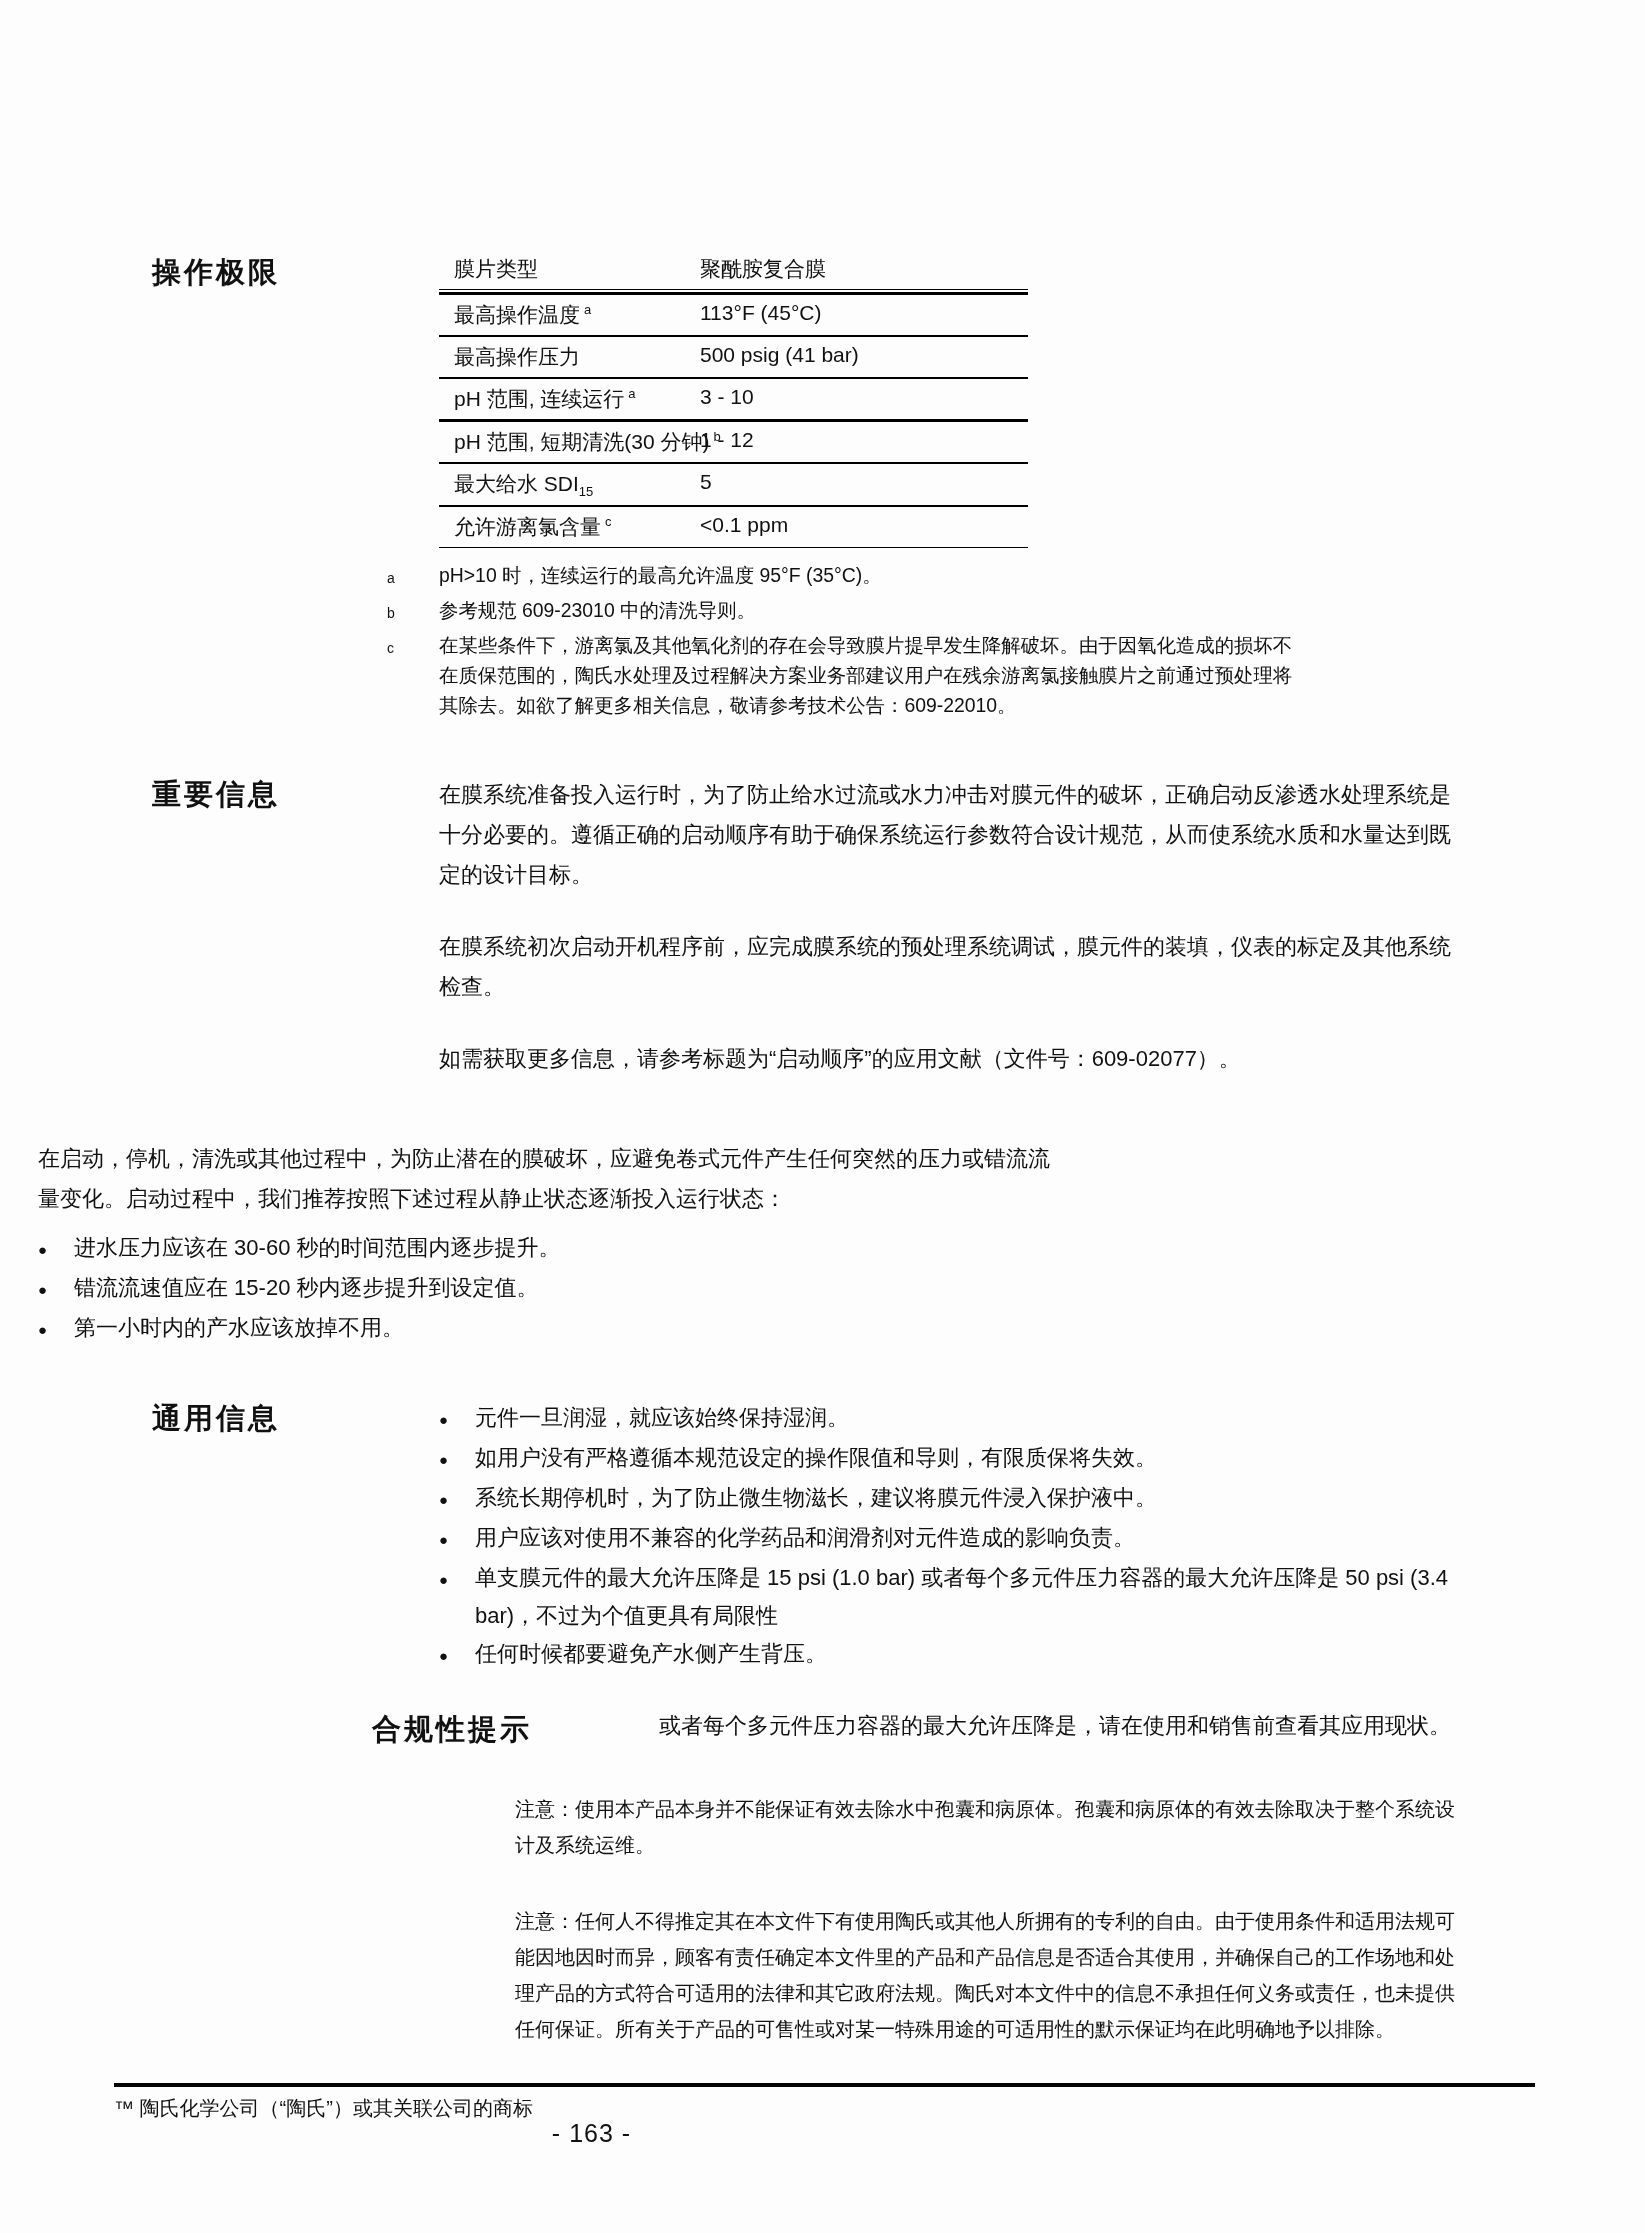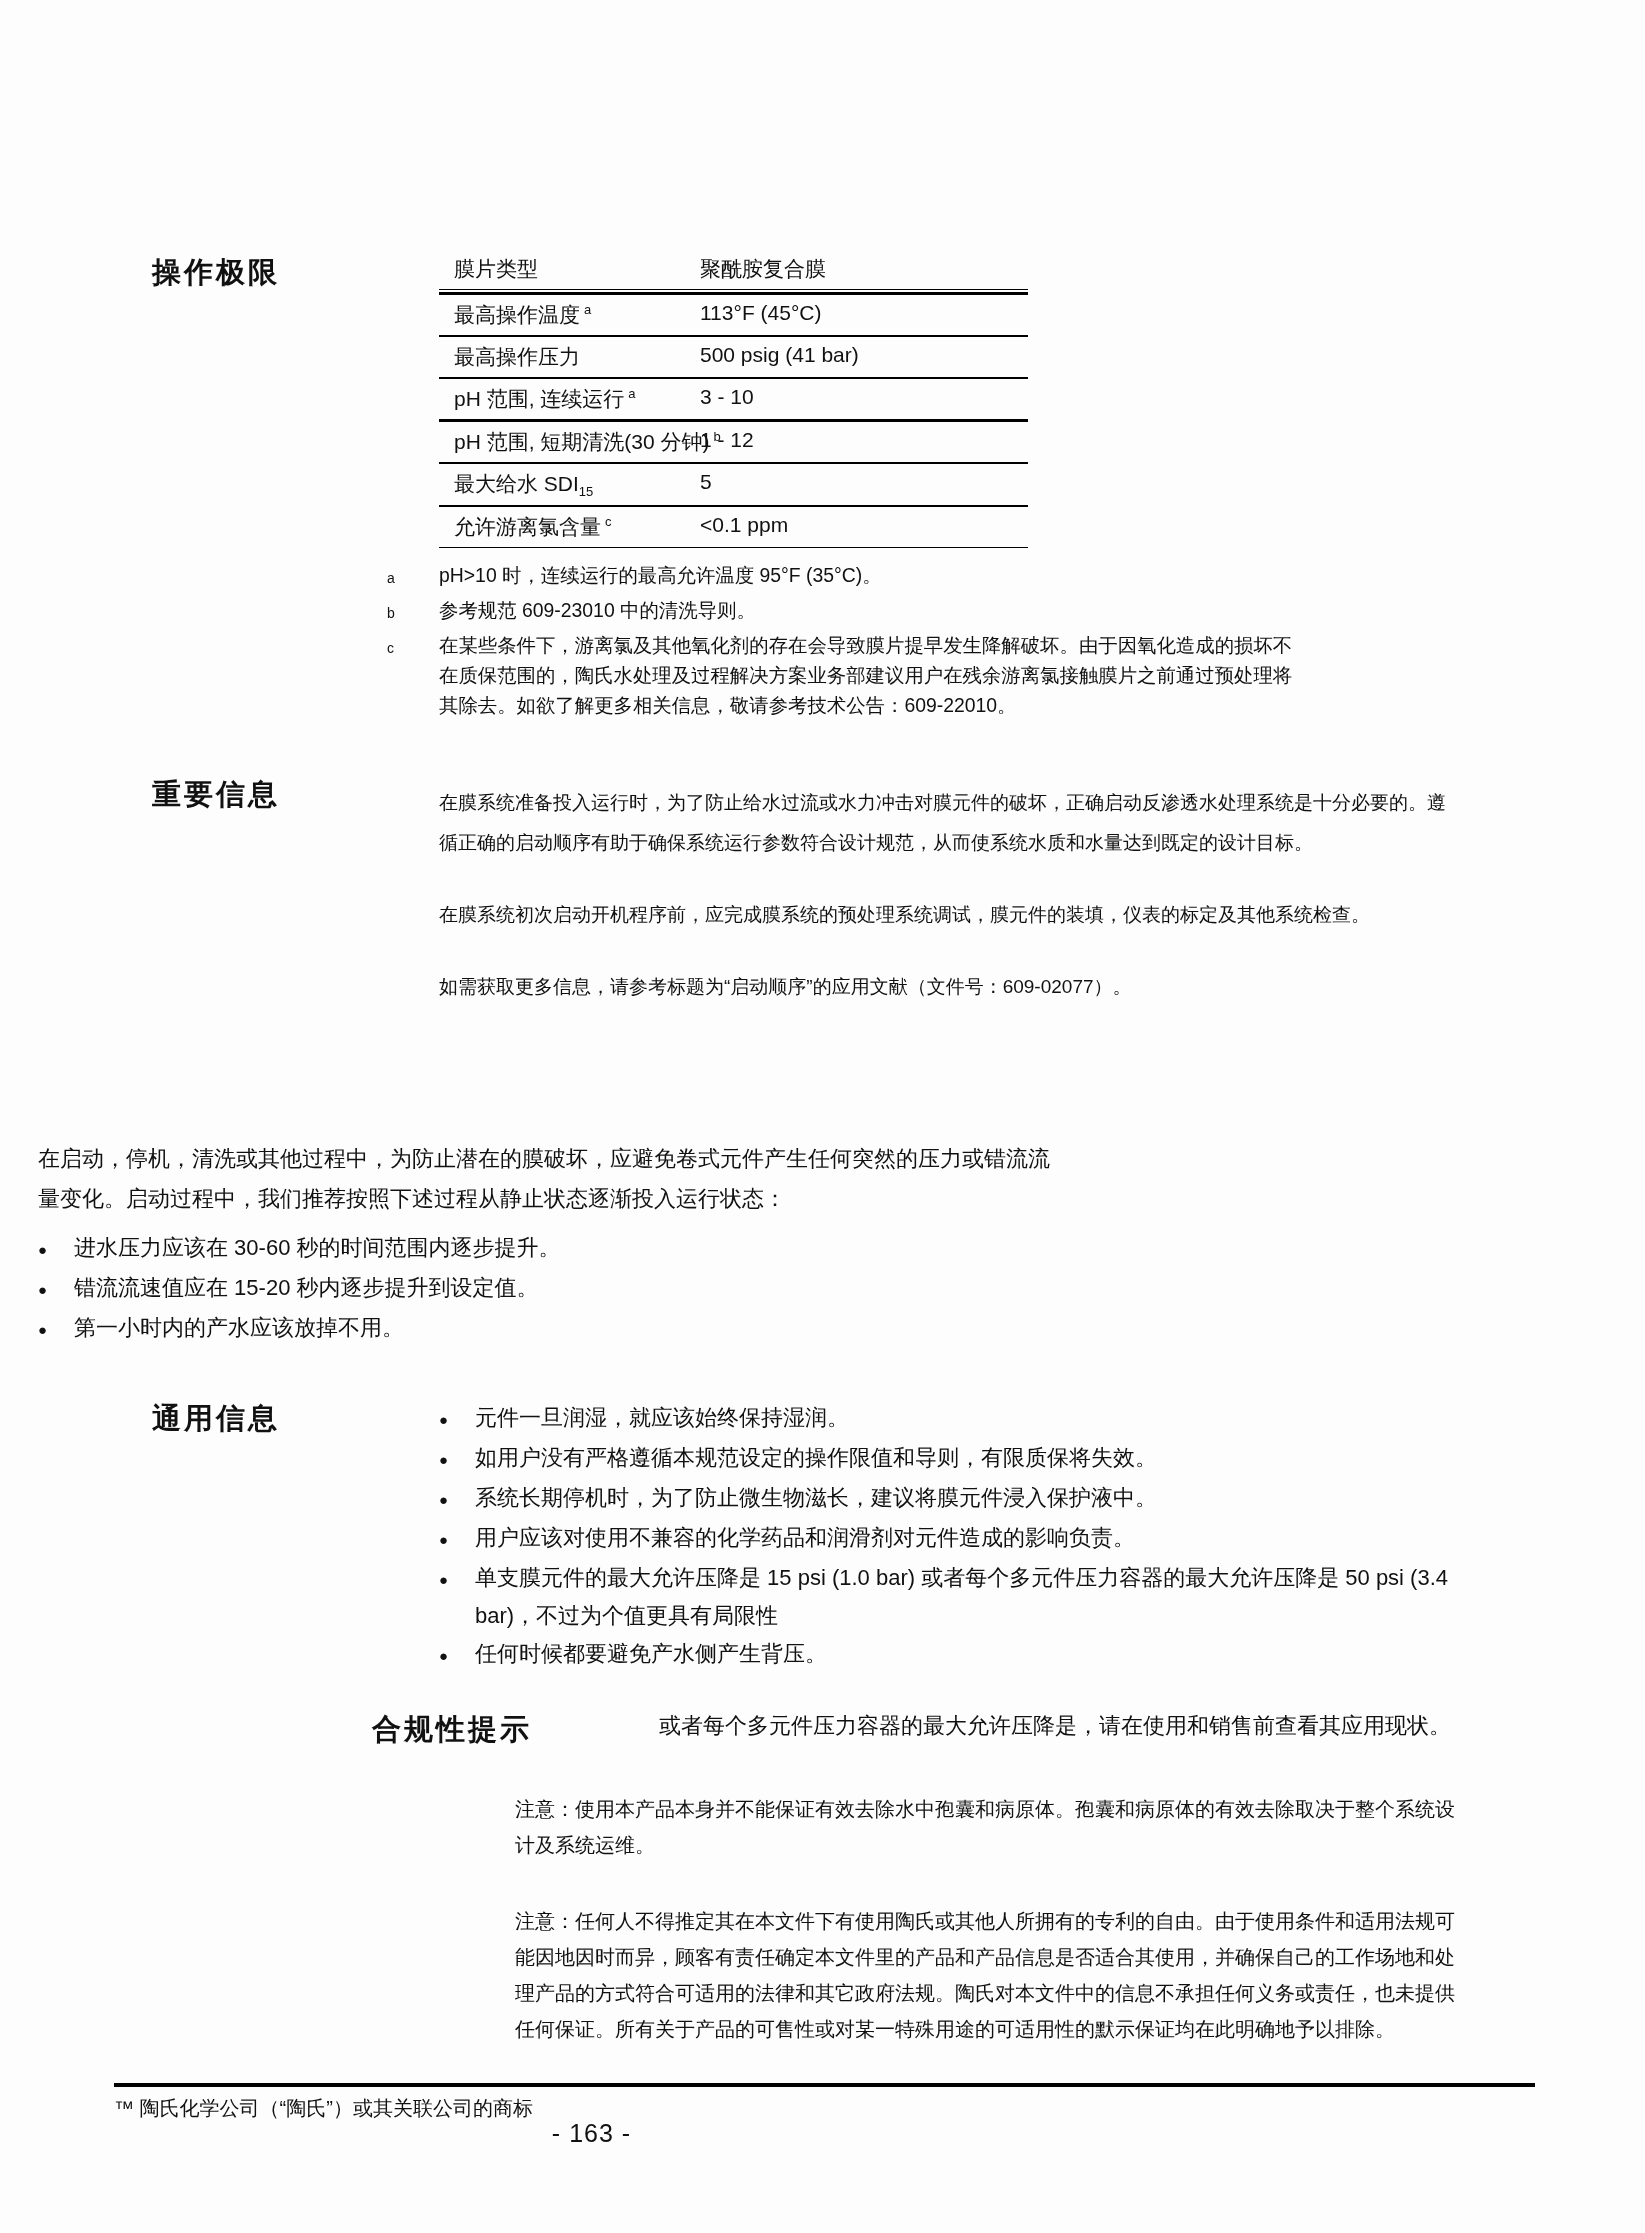--- a/index.html
+++ b/index.html
@@ -34,21 +34,21 @@
   sup.fn-ref { font-size:13px; margin-left:4px; }
   sub.sub-ref { font-size:13px; }
 
   
   .footnotes { margin-top:12px; margin-left:-58px; width:940px; }
   .fn { display:flex; font-size:19.4px; line-height:30px; margin-bottom:2px; }
   .fn-marker { flex:none; width:58px; font-size:14px; padding-top:3px; padding-left:6px; box-sizing:border-box; }
   .fn-text { width:870px; }
 
   
-  .para { margin:12px 0 32px 0; width:1022px; font-size:19px; line-height:40px; }
+  .para { margin:4px 0 32px 0; width:1022px; font-size:22px; line-height:40px; }
   .para.last { margin-bottom:0; }
   .single-line { font-size:22px; line-height:40px; width:1022px; margin:0; }
 
   .bullets { list-style:none; margin:10px 0 0 0; padding:0; }
   .bullets.flush { margin-top:4px; }
   .bullet { display:flex; font-size:22px; line-height:38px; }
   .b-icon { flex:none; width:36px; font-size:15px; padding-top:2px; }
   .b-text { flex:1; }
 
   

